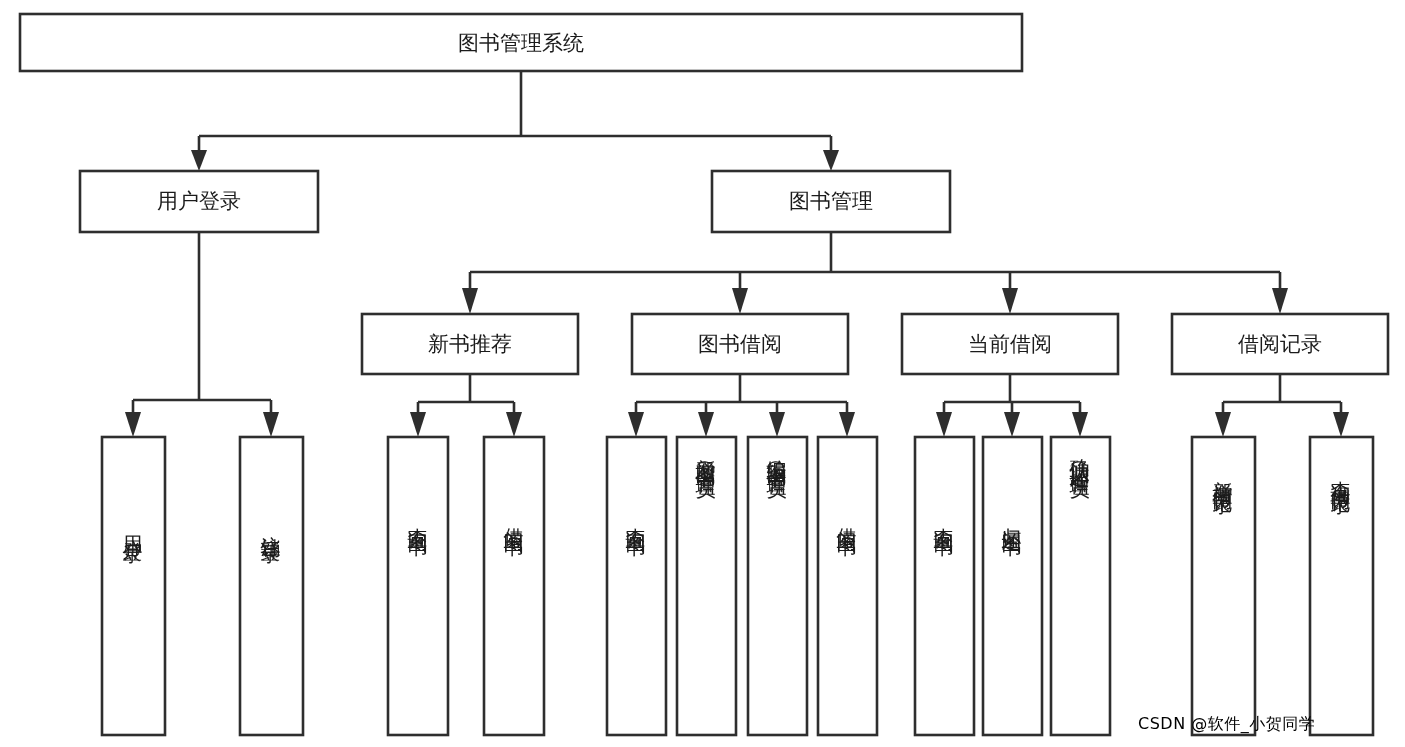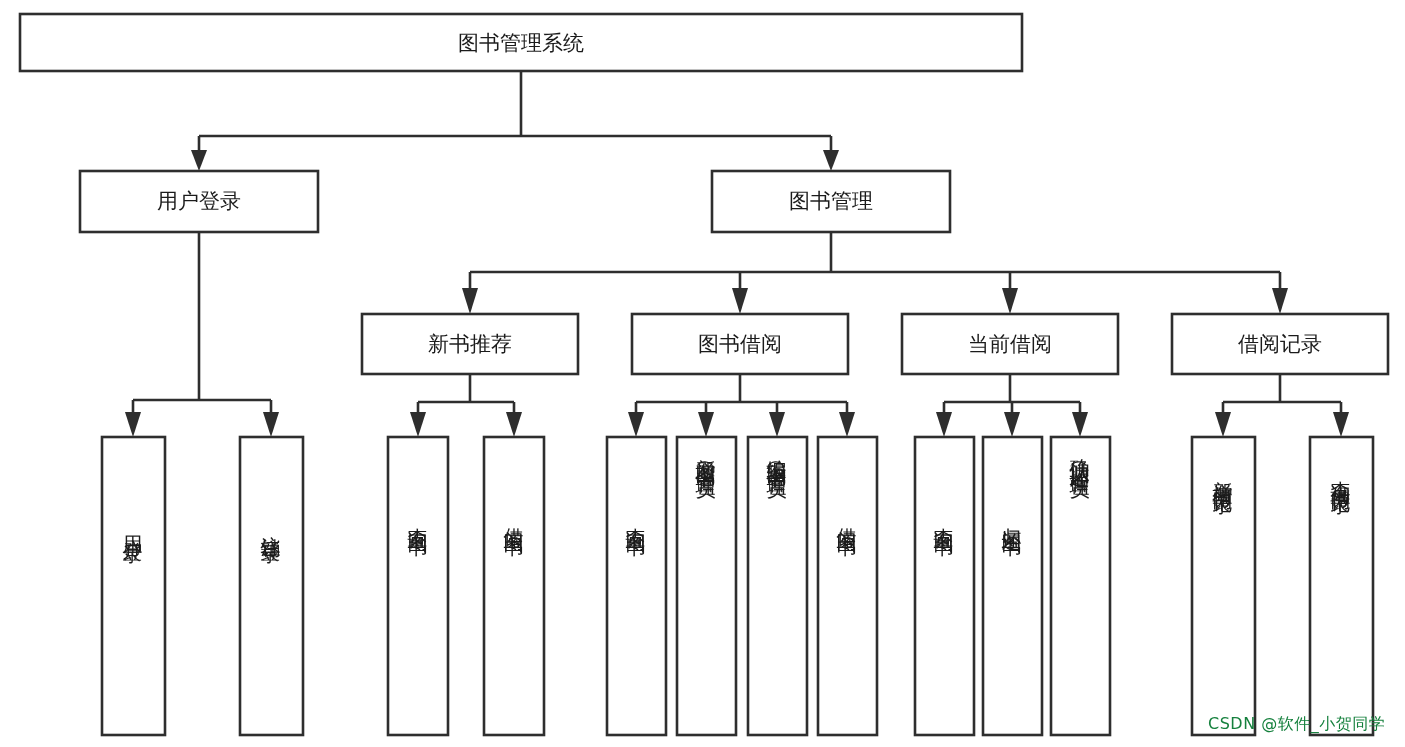--- a/index.html
+++ b/index.html
@@ -59,25 +59,25 @@
     line-height: 1.0;
     color: #1b1b1b;
     letter-spacing: 3px;
     white-space: nowrap;
     text-align: start;
     transform: translateX(-50%);
     pointer-events: none;
   }
   .watermark {
     position: absolute;
-    left: 1208px;
+    left: 1138px;
     top: 714px;
     font-family: "DejaVu Sans", "Liberation Sans", sans-serif;
     font-size: 16px;
-    color: #15803d;
+    color: #000000;
     white-space: nowrap;
     letter-spacing: 0.5px;
   }
 </style>
 </head>
 <body>
 
 <div id="diagram-root">
 
   <svg id="flow-svg" viewBox="0 0 1405 747">

